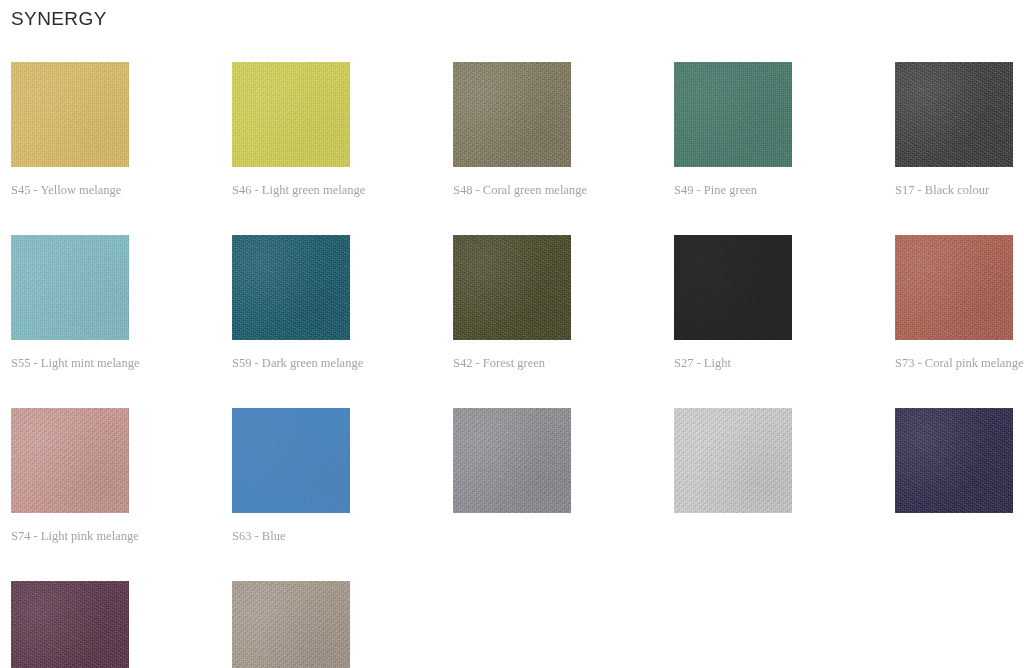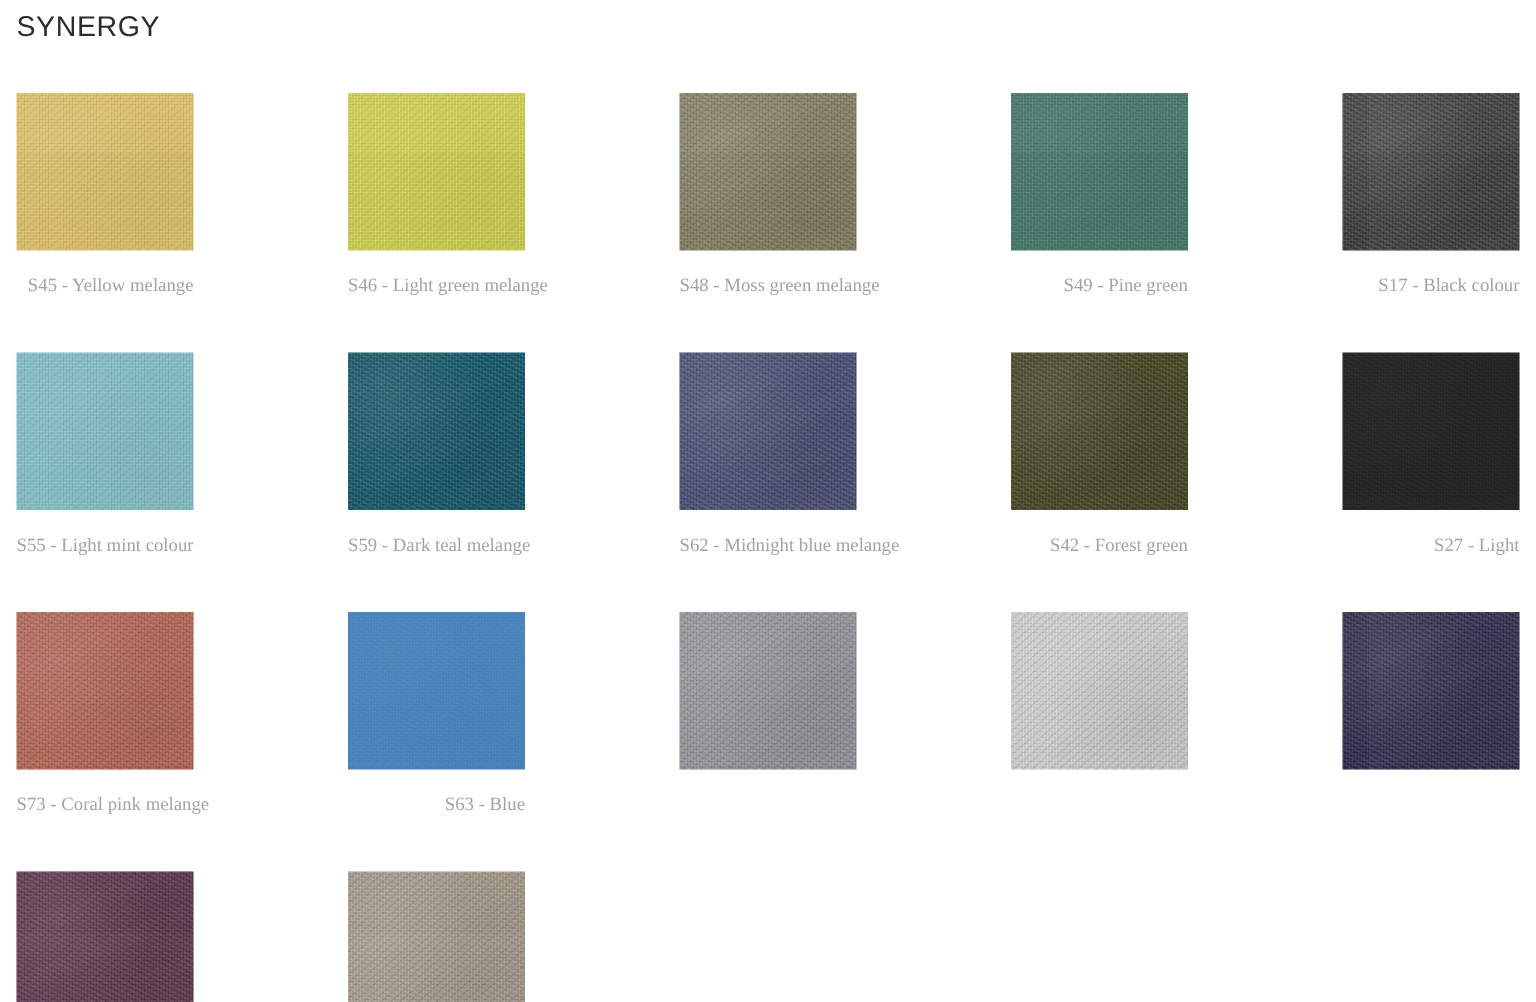--- a/index.html
+++ b/index.html
@@ -14,21 +14,20 @@
     overflow: hidden;
     font-family: "Liberation Sans", sans-serif;
     -webkit-font-smoothing: antialiased;
   }
 
   .page {
     position: relative;
     width: 1024px;
     height: 668px;
     background: #ffffff;
-    text-align: right;
   }
 
   .collection-title {
     position: absolute;
     left: 11px;
     top: 7px;
     font-size: 19px;
     font-weight: 400;
     letter-spacing: 0.4px;
     color: #2b2b2b;
@@ -127,53 +126,53 @@
       <div class="swatch-cell">
         <div class="swatch-chip texture-soft" style="background-color: rgb(221, 192, 105);"></div>
         <span class="swatch-label">S45 - Yellow melange</span>
       </div>
       <div class="swatch-cell">
         <div class="swatch-chip texture-soft" style="background-color: rgb(211, 212, 85);"></div>
         <span class="swatch-label">S46 - Light green melange</span>
       </div>
       <div class="swatch-cell">
         <div class="swatch-chip texture-strong" style="background-color: rgb(128, 122, 94);"></div>
-        <span class="swatch-label">S48 - Moss green melange</span>
+        <span class="swatch-label">S48 - Coral green melange</span>
       </div>
       <div class="swatch-cell">
         <div class="swatch-chip texture-soft" style="background-color: rgb(71, 122, 108);"></div>
         <span class="swatch-label">S49 - Pine green</span>
       </div>
       <div class="swatch-cell">
         <div class="swatch-chip texture-strong" style="background-color: rgb(59, 59, 61);"></div>
         <span class="swatch-label">S17 - Black colour</span>
       </div>
       <div class="swatch-cell">
         <div class="swatch-chip texture-soft" style="background-color: rgb(132, 191, 200);"></div>
-        <span class="swatch-label">S55 - Light mint colour</span>
+        <span class="swatch-label">S55 - Light mint melange</span>
       </div>
       <div class="swatch-cell">
         <div class="swatch-chip " style="background-color: rgb(22, 90, 107);"></div>
-        <span class="swatch-label">S59 - Dark teal melange</span>
-      </div>
-      <div class="swatch-cell">
-        <div class="swatch-chip texture-strong" style="background-color: rgb(69, 75, 112);"></div>
-        <span class="swatch-label">S62 - Midnight blue melange</span>
+        <span class="swatch-label">S59 - Dark green melange</span>
       </div>
       <div class="swatch-cell">
         <div class="swatch-chip " style="background-color: rgb(71, 72, 38);"></div>
         <span class="swatch-label">S42 - Forest green</span>
       </div>
       <div class="swatch-cell">
         <div class="swatch-chip texture-flat" style="background-color: rgb(35, 35, 35);"></div>
         <span class="swatch-label">S27 - Light</span>
       </div>
       <div class="swatch-cell">
         <div class="swatch-chip " style="background-color: rgb(176, 96, 79);"></div>
         <span class="swatch-label">S73 - Coral pink melange</span>
+      </div>
+      <div class="swatch-cell">
+        <div class="swatch-chip texture-strong" style="background-color: rgb(207, 154, 148);"></div>
+        <span class="swatch-label">S74 - Light pink melange</span>
       </div>
       <div class="swatch-cell">
         <div class="swatch-chip texture-flat" style="background-color: rgb(74, 133, 191);"></div>
         <span class="swatch-label">S63 - Blue</span>
       </div>
       <div class="swatch-cell">
         <div class="swatch-chip texture-strong" style="background-color: rgb(142, 144, 148);"></div>
       </div>
       <div class="swatch-cell">
         <div class="swatch-chip texture-strong" style="background-color: rgb(208, 209, 207);"></div>

